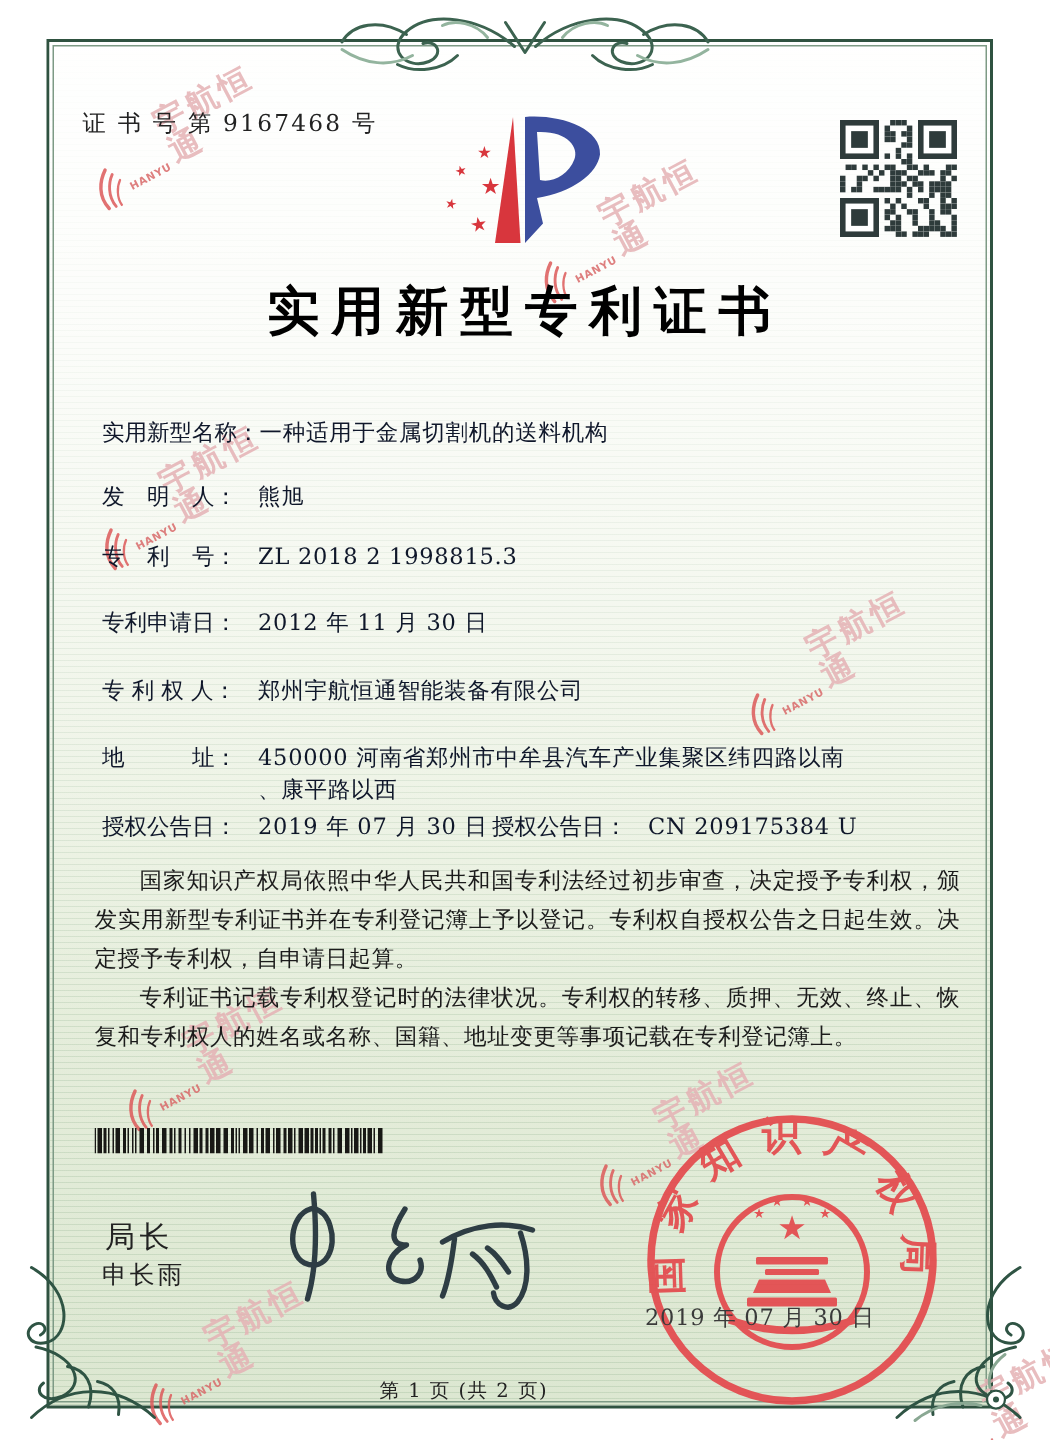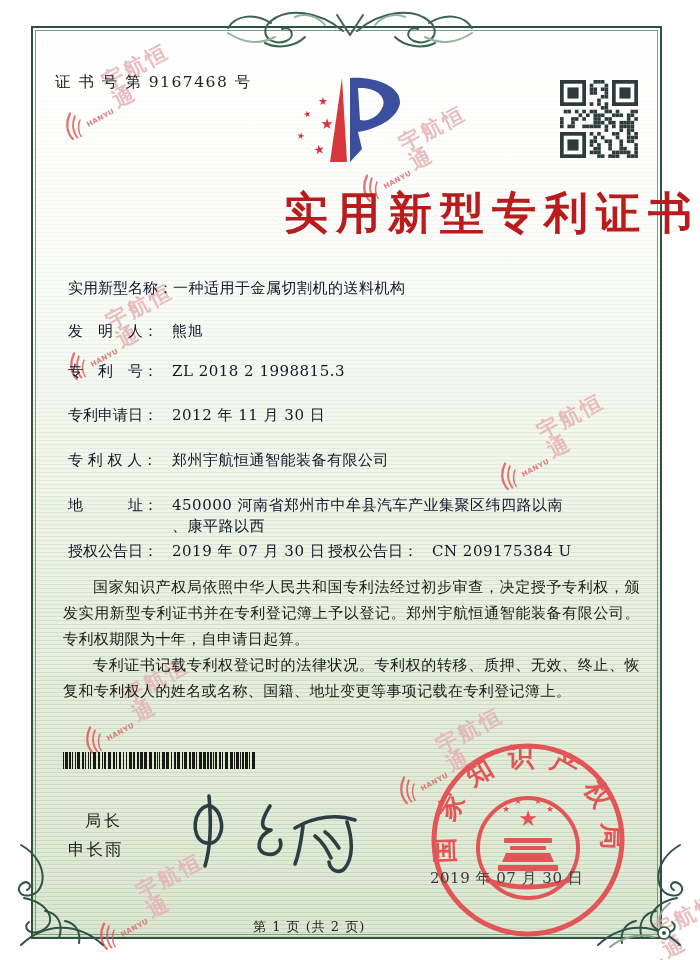--- a/index.html
+++ b/index.html
@@ -11,33 +11,33 @@
   .paper{position:absolute;left:31px;top:26px;width:631px;height:913px;box-sizing:border-box;
          border:2px solid #2f5240;
          background:linear-gradient(180deg,#f7faf2 0%,#eef3e5 30%,#e6eedb 60%,#dce7d1 100%);}
   .paper .texture{position:absolute;inset:0;
          background:repeating-linear-gradient(180deg,rgba(141,176,140,0.28) 0 1px,rgba(0,0,0,0) 1px 4px);}
   .paper .fade{position:absolute;inset:0;
          background:linear-gradient(180deg,rgba(255,255,255,0.97) 0%,rgba(255,255,255,0.8) 18%,rgba(255,255,255,0.45) 42%,rgba(255,255,255,0.08) 72%,rgba(255,255,255,0) 100%);}
   .paper .innerline{position:absolute;inset:2px;border:1px solid #7d9a85;}
 
   .cert-no{left:55px;top:72px;font-size:15.5px;letter-spacing:1.5px;z-index:3;}
-  .title{left:0;right:0;top:184px;text-align:right;font-size:44px;font-weight:bold;
-         color:#b91c1c;letter-spacing:8px;z-index:3;}
+  .title{left:0;right:0;top:184px;text-align:center;font-size:35px;font-weight:bold;
+         color:#000000;letter-spacing:8px;z-index:3;}
 
   .frow{left:68px;font-size:15px;color:#0f172a;z-index:3;line-height:21px;}
   .frow .lbl{display:inline-block;min-width:104px;vertical-align:top;}
   .frow .val{display:inline-block;vertical-align:top;white-space:pre-line;max-width:452px;letter-spacing:0.5px;}
   .grant2{left:328px;}
 
   .paras{left:63px;top:574px;width:577px;font-size:15px;line-height:26px;color:#1b1b1b;
          text-align:justify;z-index:3;}
   .paras p{margin:0;text-indent:2em;letter-spacing:0.4px;}
 
-  .commissioner-title{left:85px;top:811px;font-size:16px;letter-spacing:3px;z-index:3;}
+  .commissioner-title{left:70px;top:811px;font-size:20px;letter-spacing:3px;z-index:3;}
   .commissioner-name{left:68px;top:839px;font-size:16.5px;letter-spacing:2px;z-index:3;}
 
   .seal-date{left:430px;top:869px;font-size:15px;color:#3a3a3a;letter-spacing:0.5px;z-index:6;}
   .footer{left:253px;top:918px;width:140px;text-align:left;font-size:13px;letter-spacing:1px;z-index:3;}
 
   
   .watermark{position:absolute;width:150px;height:64px;transform:rotate(-28deg);
              display:flex;align-items:flex-end;gap:3px;z-index:1;opacity:0.85;pointer-events:none;}
   .watermark .wlatin{font-family:"DejaVu Sans",sans-serif;font-size:7px;font-weight:bold;
              color:#d96a6a;letter-spacing:0.5px;margin:0 1px 4px 0;}
@@ -268,21 +268,21 @@
 、康平路以西</span>
   </div>
   <div class="abs frow" style="top:541px;">
     <span class="lbl">授权公告日：</span><span class="val">2019 年 07 月 30 日</span>
   </div>
   <div class="abs frow grant2" style="top:541px;">
     <span class="lbl">授权公告日：</span><span class="val">CN 209175384 U</span>
   </div>
 
   <div class="abs paras">
-    <p>国家知识产权局依照中华人民共和国专利法经过初步审查，决定授予专利权，颁发实用新型专利证书并在专利登记簿上予以登记。郑州宇航恒通智能装备有限公司。专利权期限为十年，自申请日起算。</p>
+    <p>国家知识产权局依照中华人民共和国专利法经过初步审查，决定授予专利权，颁发实用新型专利证书并在专利登记簿上予以登记。专利权自授权公告之日起生效。决定授予专利权，自申请日起算。</p>
     <p>专利证书记载专利权登记时的法律状况。专利权的转移、质押、无效、终止、恢复和专利权人的姓名或名称、国籍、地址变更等事项记载在专利登记簿上。</p>
   </div>
 
   <svg class="abs" id="barcode-svg" style="left:63px;top:752px;z-index:3;" width="195" height="17" viewBox="0 0 195 17">
       <rect x="0" y="0" width="1" height="17" fill="#181815"></rect>
       <rect x="2" y="0" width="3" height="17" fill="#181815"></rect>
       <rect x="6" y="0" width="2" height="17" fill="#181815"></rect>
       <rect x="9" y="0" width="1" height="17" fill="#181815"></rect>
       <rect x="12" y="0" width="1" height="17" fill="#181815"></rect>
       <rect x="14" y="0" width="3" height="17" fill="#181815"></rect>

